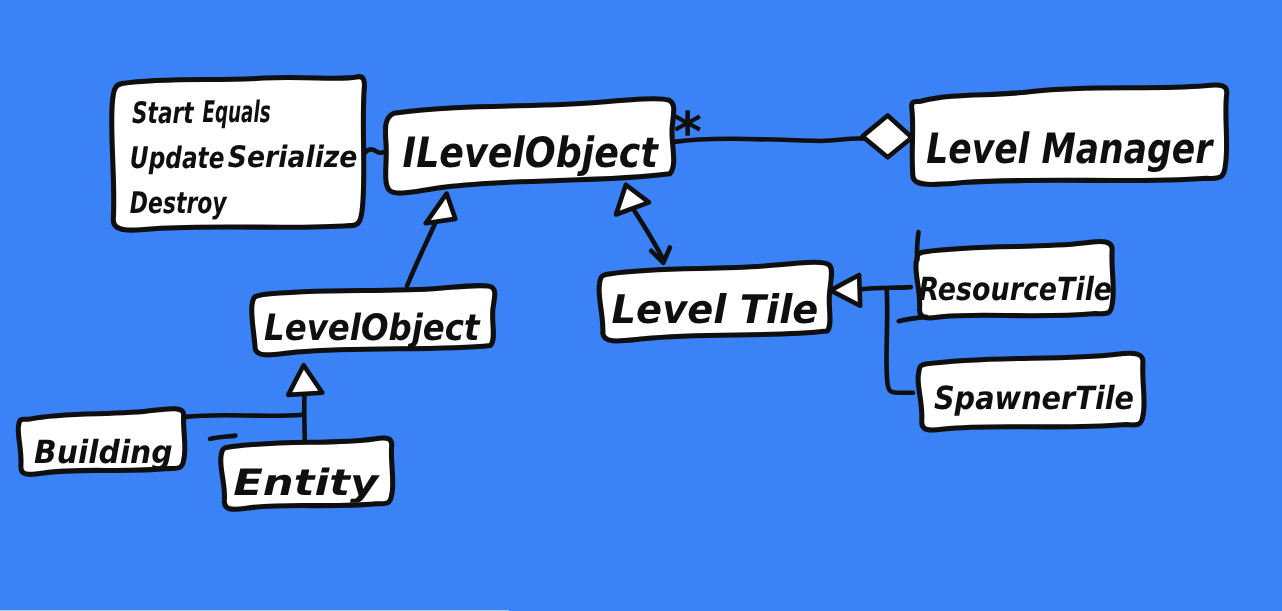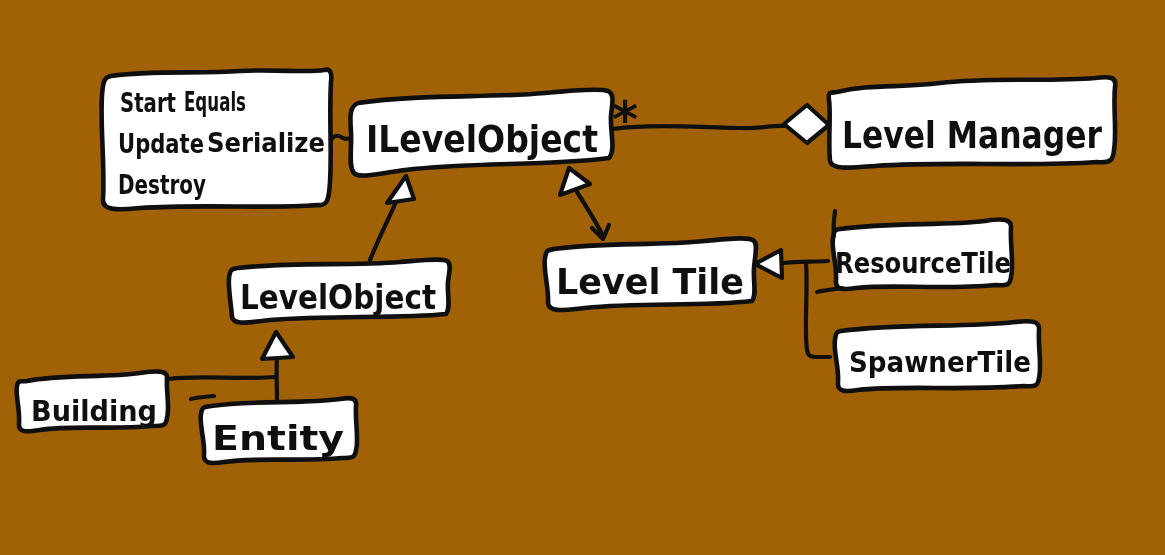--- a/index.html
+++ b/index.html
@@ -5,22 +5,23 @@
   html, body {
     margin: 0;
     padding: 0;
     background: #ffffff;
     font-family: "DejaVu Sans", sans-serif;
   }
   .canvas {
     position: relative;
     width: 1165px;
     height: 555px;
-    background: #a16207;
+    background: #3b82f6;
     overflow: hidden;
+    font-style: italic;
   }
   svg { display: block; }
   .ink-stroke {
     fill: none;
     stroke: #0f0f0f;
     stroke-width: 4.2;
     stroke-linecap: round;
     stroke-linejoin: round;
   }
   .ink-box {

